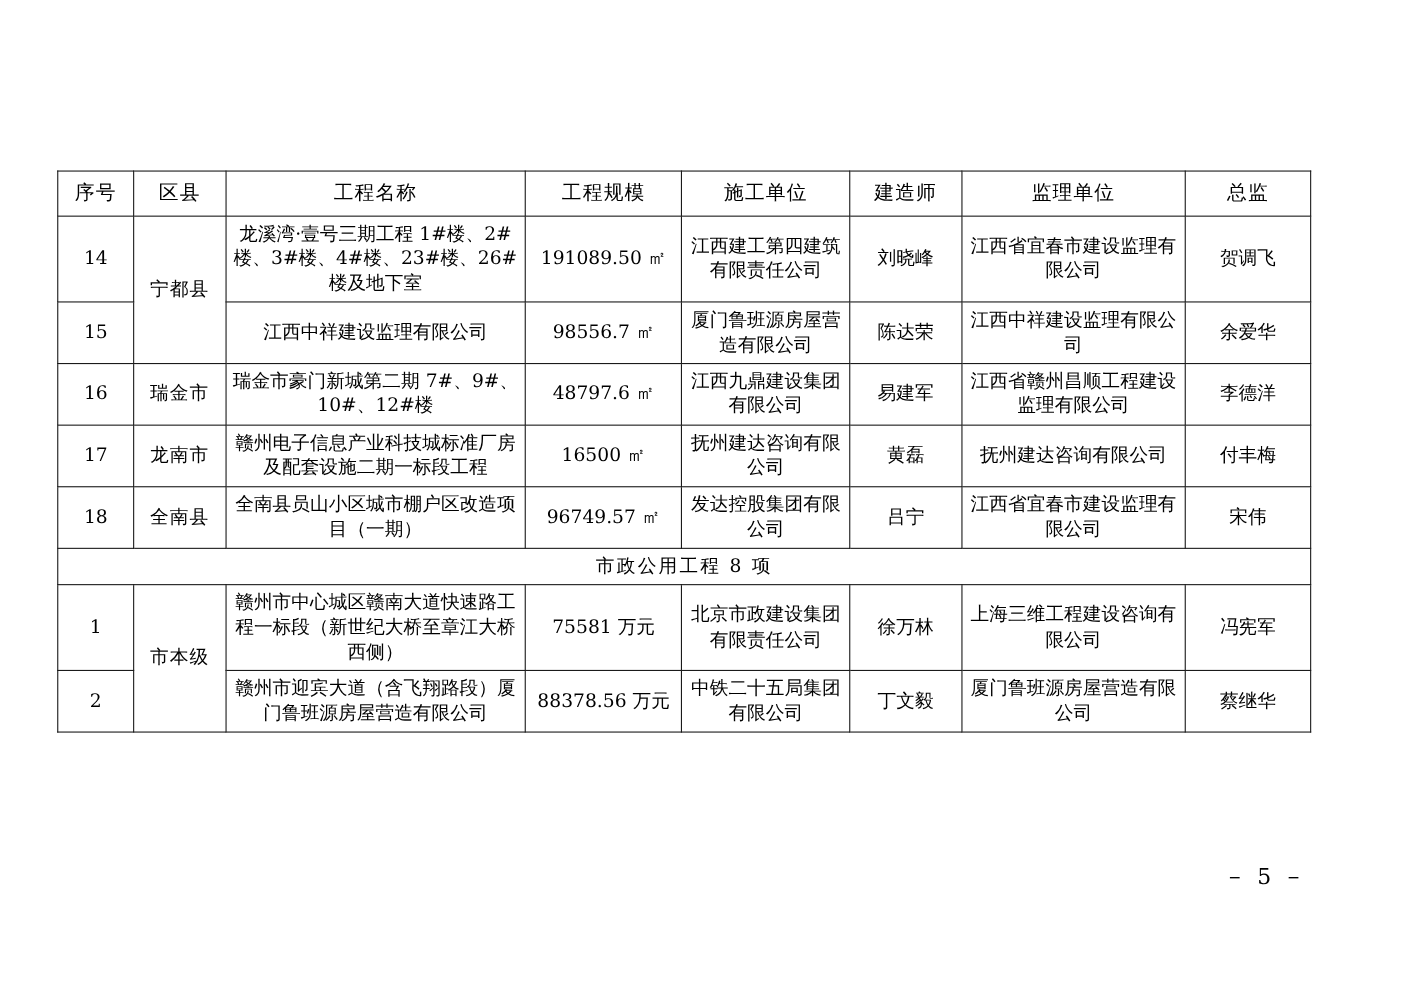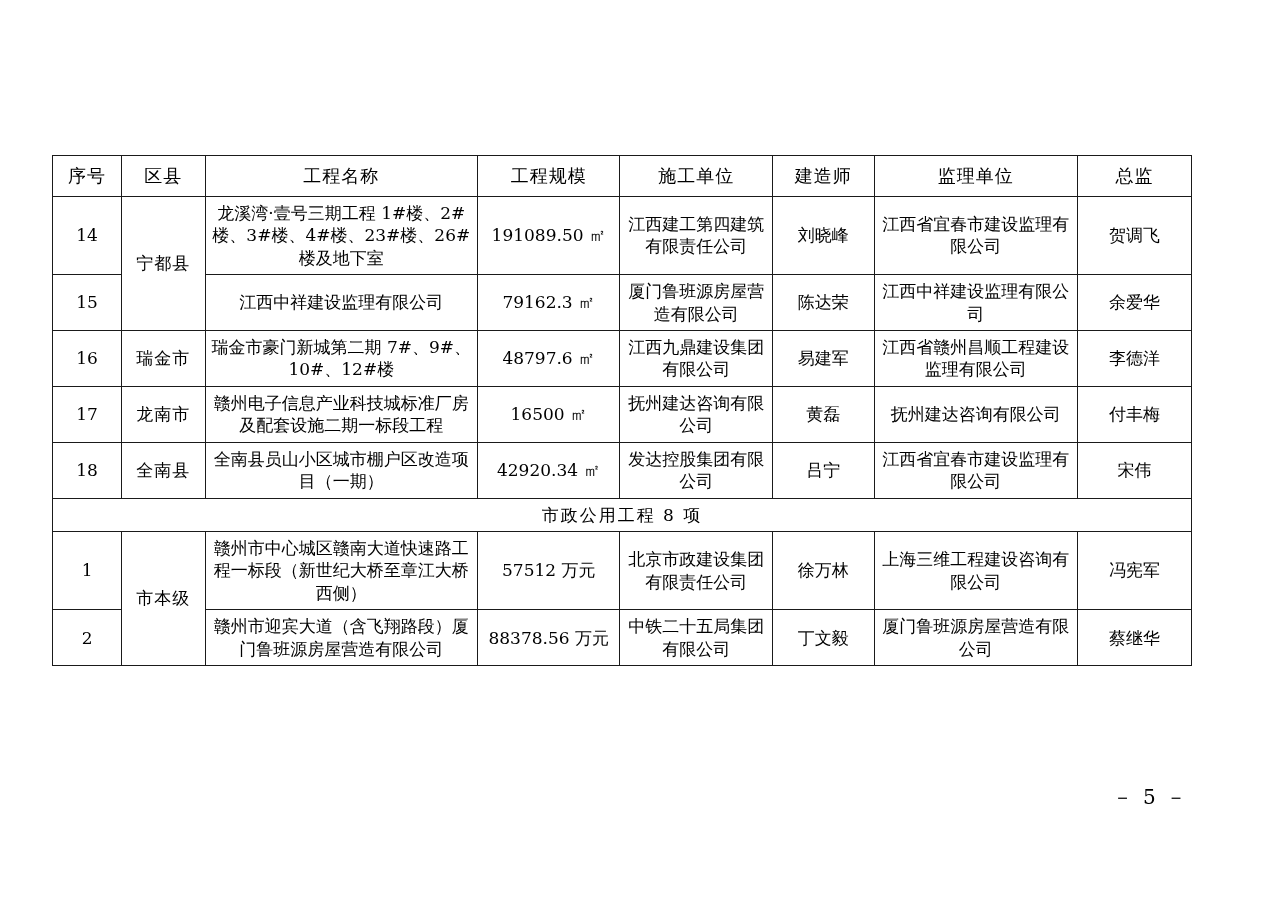--- a/index.html
+++ b/index.html
@@ -116,21 +116,21 @@
         <td class="nowrap">191089.50 ㎡</td>
         <td>江西建工第四建筑有限责任公司</td>
         <td>刘晓峰</td>
         <td>江西省宜春市建设监理有限公司</td>
         <td>贺调飞</td>
       </tr>
 
       <tr>
         <td>15</td>
         <td class="cell-project">江西中祥建设监理有限公司</td>
-        <td class="nowrap">79162.3 ㎡</td>
+        <td class="nowrap">98556.7 ㎡</td>
         <td>厦门鲁班源房屋营造有限公司</td>
         <td>陈达荣</td>
         <td>江西中祥建设监理有限公司</td>
         <td>余爱华</td>
       </tr>
 
       <tr>
         <td>16</td>
         <td class="cell-district">瑞金市</td>
         <td class="cell-project">瑞金市豪门新城第二期 7#、9#、10#、12#楼</td>
@@ -149,36 +149,36 @@
         <td>抚州建达咨询有限公司</td>
         <td>黄磊</td>
         <td>抚州建达咨询有限公司</td>
         <td>付丰梅</td>
       </tr>
 
       <tr>
         <td>18</td>
         <td class="cell-district">全南县</td>
         <td class="cell-project">全南县员山小区城市棚户区改造项目（一期）</td>
-        <td class="nowrap">42920.34 ㎡</td>
+        <td class="nowrap">96749.57 ㎡</td>
         <td>发达控股集团有限公司</td>
         <td>吕宁</td>
         <td>江西省宜春市建设监理有限公司</td>
         <td>宋伟</td>
       </tr>
 
       <tr class="section-row">
         <td colspan="8">市政公用工程 8 项</td>
       </tr>
 
       <tr class="tall">
         <td>1</td>
         <td class="cell-district" rowspan="2">市本级</td>
         <td class="cell-project">赣州市中心城区赣南大道快速路工程一标段（新世纪大桥至章江大桥西侧）</td>
-        <td class="nowrap">57512 万元</td>
+        <td class="nowrap">75581 万元</td>
         <td>北京市政建设集团有限责任公司</td>
         <td>徐万林</td>
         <td>上海三维工程建设咨询有限公司</td>
         <td>冯宪军</td>
       </tr>
 
       <tr>
         <td>2</td>
         <td class="cell-project">赣州市迎宾大道（含飞翔路段）厦门鲁班源房屋营造有限公司</td>
         <td class="nowrap">88378.56 万元</td>

